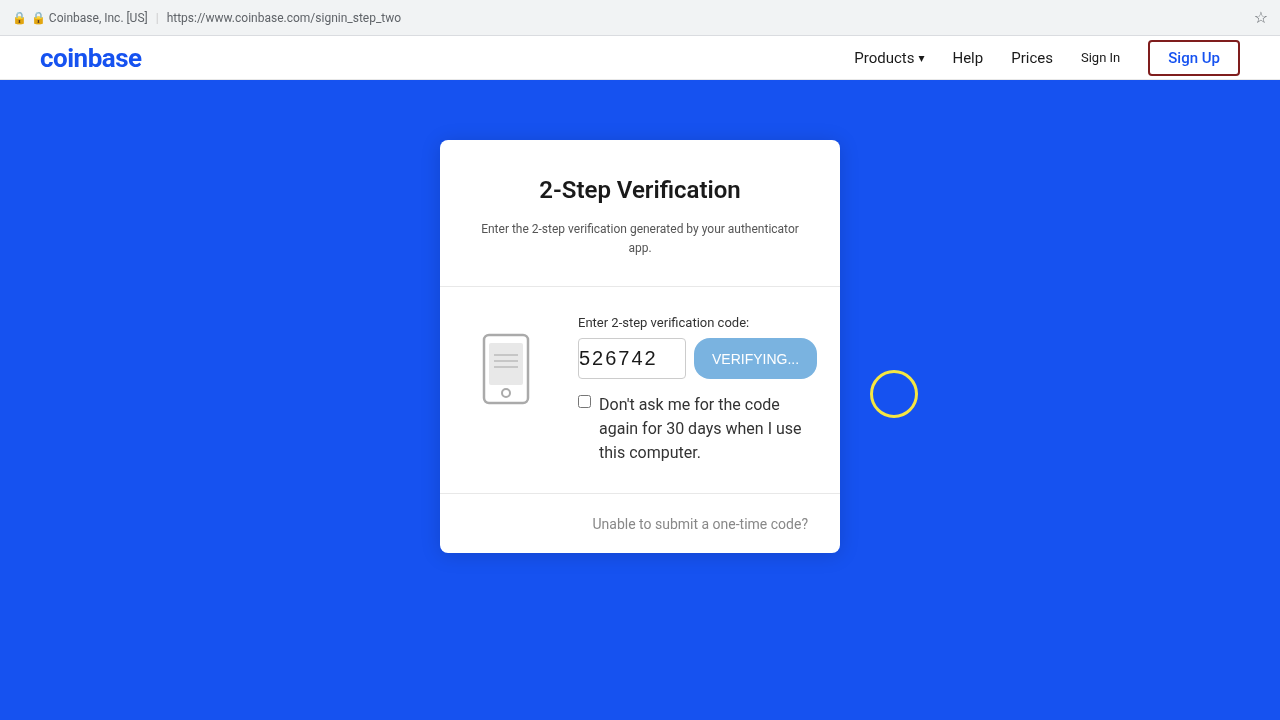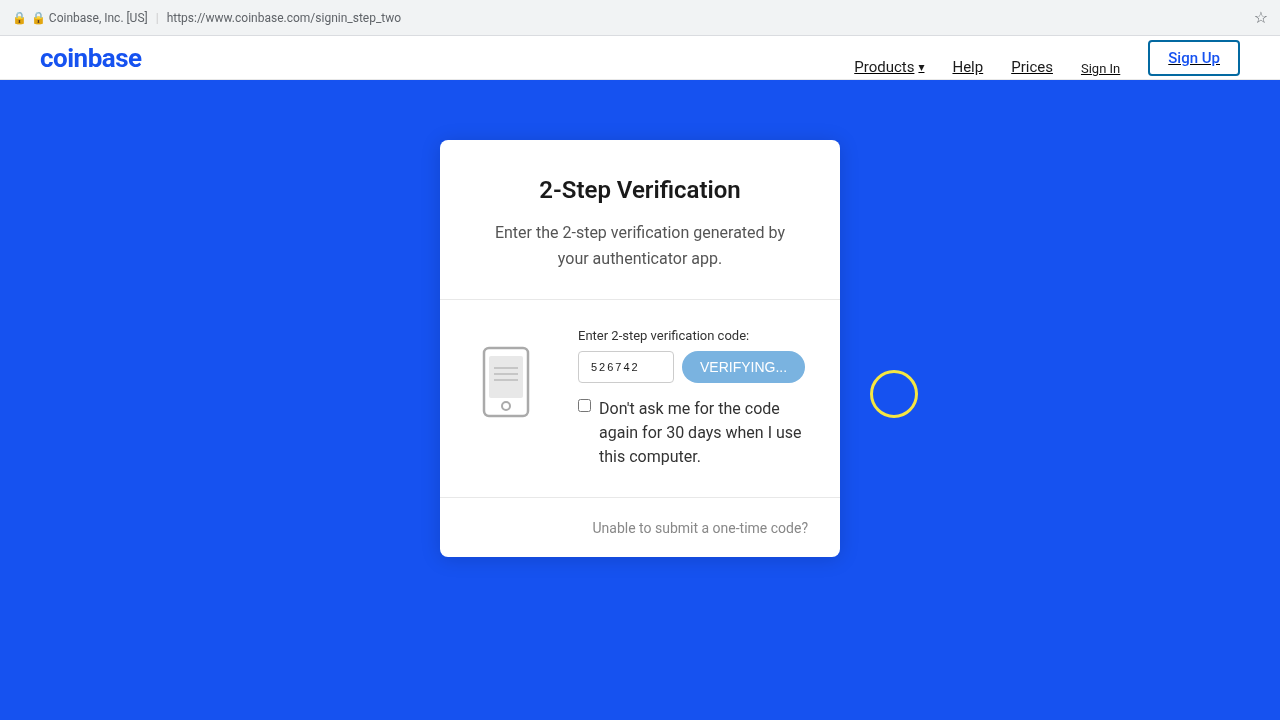--- a/index.html
+++ b/index.html
@@ -48,23 +48,22 @@
       color: #1652f0;
       letter-spacing: -0.5px;
     }
     .navbar-logo span {
       display: inline-flex;
       align-items: center;
     }
     .nav-links {
       margin-left: auto;
       display: flex;
-      align-items: flex-end;
+      align-items: center;
       gap: 28px;
-      text-decoration: underline;
     }
     .nav-link {
       font-size: 15px;
       color: #1a1a1a;
       text-decoration: none;
       cursor: pointer;
     }
     .nav-link.products {
       display: flex;
       align-items: center;
@@ -76,21 +75,21 @@
     }
     .nav-btn-signin {
       font-size: 13px;
       color: #1a1a1a;
       cursor: pointer;
       text-decoration: none;
     }
     .nav-btn-signup {
       font-size: 15px;
       color: #1652f0;
-      border: 2px solid #0369a1;
+      border: 2px solid #7f1d1d;
       border-radius: 4px;
       padding: 7px 18px;
       cursor: pointer;
       text-decoration: none;
       font-weight: 500;
     }
 
     
     .main {
       display: flex;
@@ -114,21 +113,21 @@
       border-bottom: 1px solid #e8e8e8;
     }
     .card-title {
       font-size: 24px;
       font-weight: 600;
       color: #1a1a1a;
       margin-bottom: 16px;
       text-align: center;
     }
     .card-desc {
-      font-size: 16px;
+      font-size: 12px;
       color: #555;
       line-height: 1.6;
     }
 
     
     .card-body {
       padding: 28px 40px;
       border-bottom: 1px solid #e8e8e8;
     }
     .form-row {
@@ -155,27 +154,27 @@
       color: #333;
       margin-bottom: 8px;
       display: block;
     }
     .input-btn-row {
       display: flex;
       gap: 8px;
       margin-bottom: 14px;
     }
     .code-input {
-      font-size: 11px;
+      font-size: 20px;
       font-weight: 500;
       color: #1a1a1a;
       border: 1px solid #ccc;
       border-radius: 4px;
-      padding: 8px 12px;
-      width: 96px;
+      padding: 8px 0;
+      width: 108px;
       letter-spacing: 2px;
       outline: none;
     }
     .verifying-btn {
       background: #7ab3e0;
       color: white;
       border: none;
       border-radius: 16px;
       padding: 8px 18px;
       font-size: 14px;

